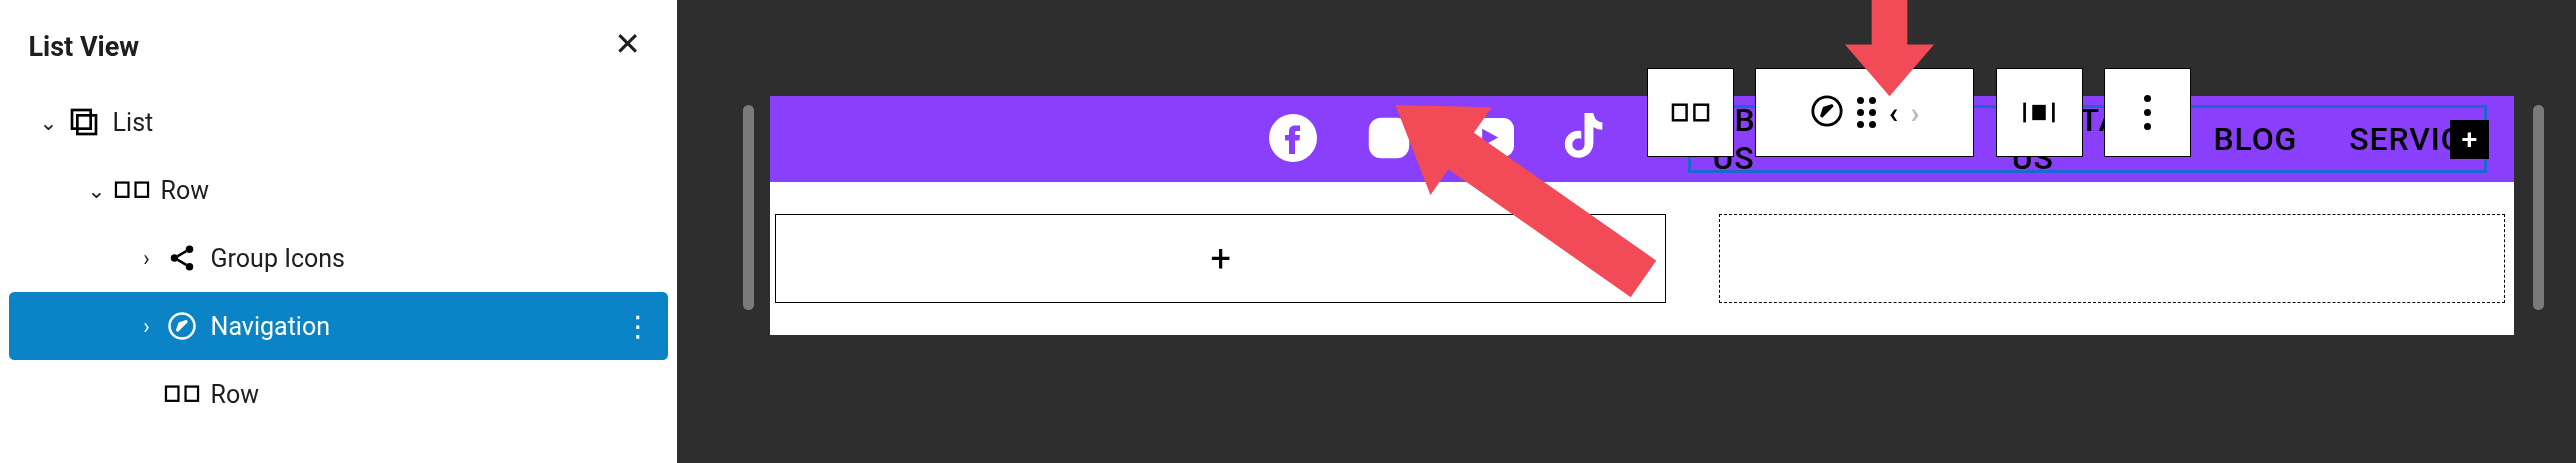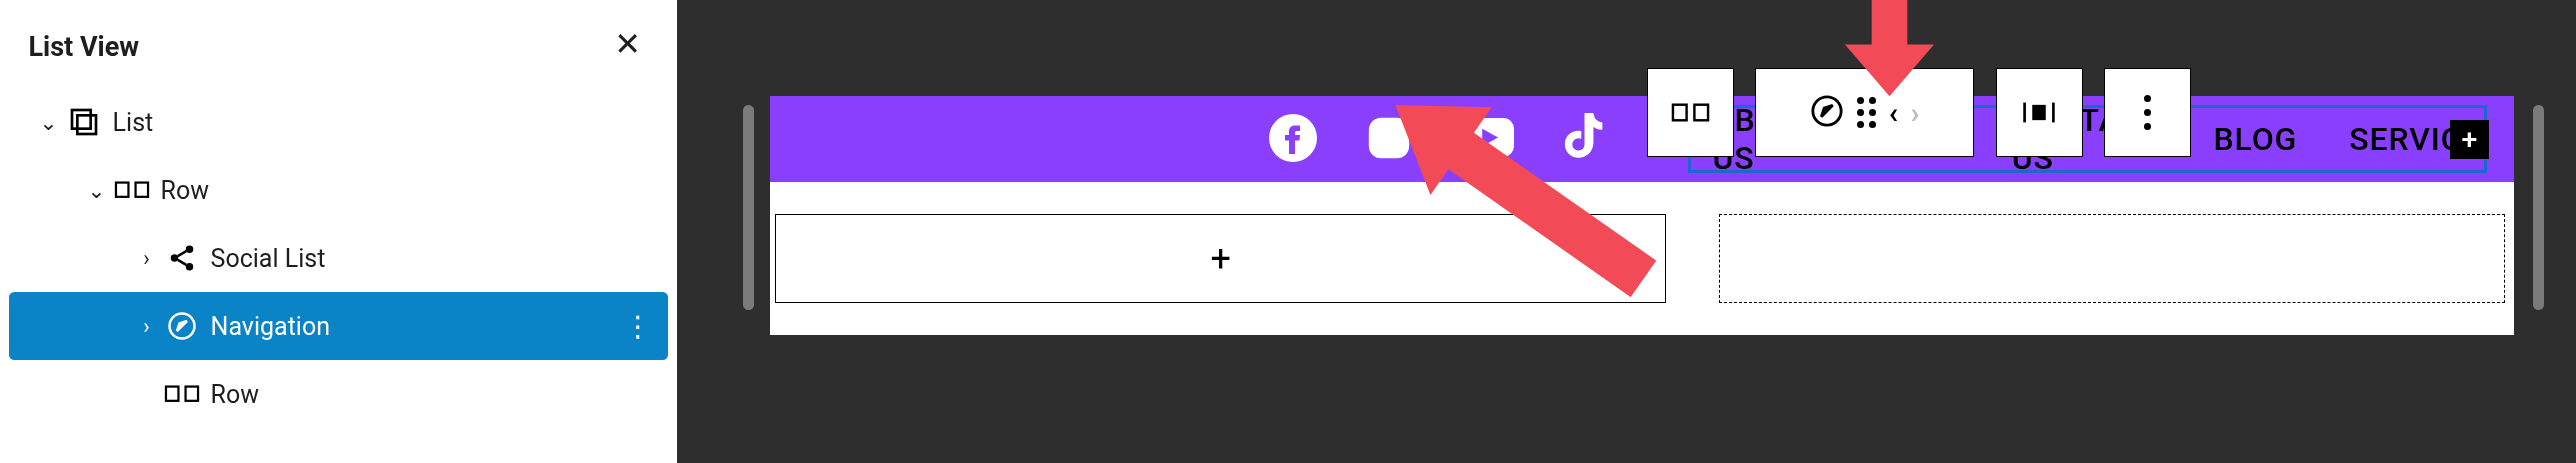--- a/index.html
+++ b/index.html
@@ -85,21 +85,21 @@
       <div class="tree-item indent3">
         <span class="toggle">›</span>
         <span class="tree-icon">
           <svg width="30" height="30" viewBox="0 0 24 24" fill="#000">
               <circle cx="18" cy="5" r="3"></circle>
               <circle cx="6" cy="12" r="3"></circle>
               <circle cx="18" cy="19" r="3"></circle>
               <path d="M8.6 13.5l6.8 4M15.4 6.5l-6.8 4" stroke="#000" stroke-width="2"></path>
             </svg>
         </span>
-        <span>Social List</span>
+        <span>Group Icons</span>
       </div>
       <div class="tree-item indent3 selected">
         <span class="toggle">›</span>
         <span class="tree-icon">
           <svg width="30" height="30" viewBox="0 0 24 24" fill="none" stroke="#fff" stroke-width="2">
               <circle cx="12" cy="12" r="10"></circle>
               <polygon points="16,8 8,16 10,10 16,8" fill="#fff"></polygon>
             </svg>
         </span>
         <span>Navigation</span>

